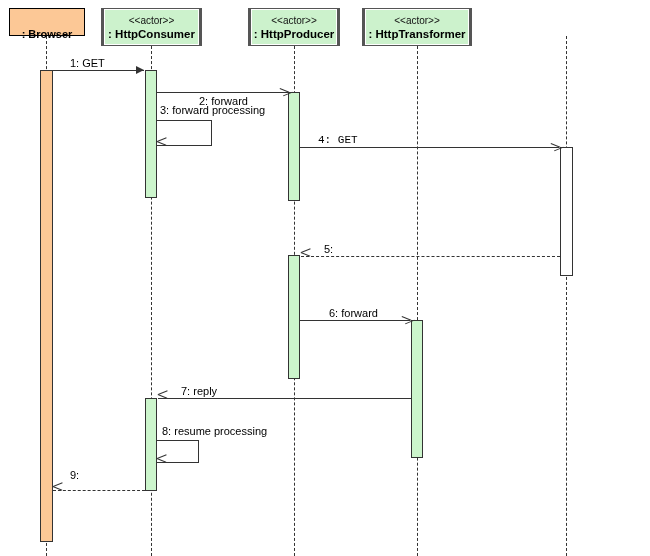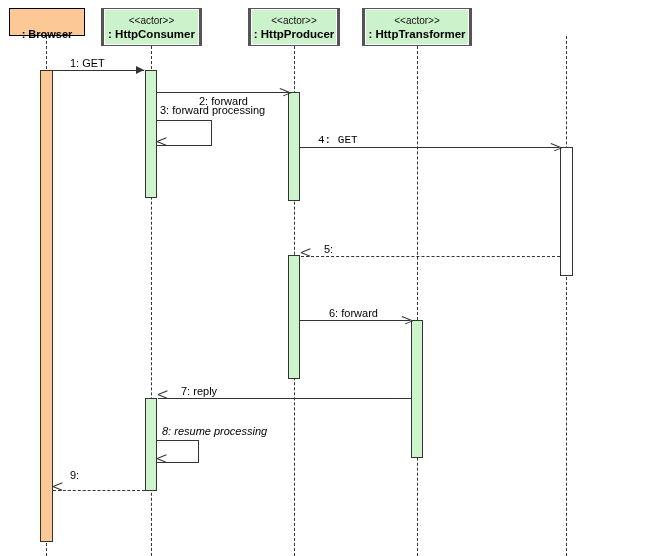--- a/index.html
+++ b/index.html
@@ -122,21 +122,21 @@
   </div>
   <div class="label" style="left:170px;top:385px;margin-left:11px;">7: reply</div>
 
   <div class="msgline" style="left:157px;top:440px;width:42px;"></div>
   <div class="vline" style="left:198px;top:440px;height:22px;"></div>
   <div class="msgline" style="left:157px;top:462px;width:42px;"></div>
   <div class="arw open" style="left:157px;top:458px;">
     <i style="transform:rotate(-22deg);"></i>
       <i style="transform:rotate(22deg) translateY(0px);"></i>
   </div>
-  <div class="label" style="left:162px;top:425px;font-style:italic;">8: resume processing</div>
+  <div class="label" style="left:162px;top:425px;">8: resume processing</div>
 
   <div class="msgline ret" style="left:53px;top:490px;width:92px;"></div>
   <div class="arw open" style="left:53px;top:486px;">
     <i style="transform:rotate(-22deg);"></i>
       <i style="transform:rotate(22deg) translateY(0px);"></i>
   </div>
   <div class="label" style="left:70px;top:469px;">9:</div>
 
 </div>
 

